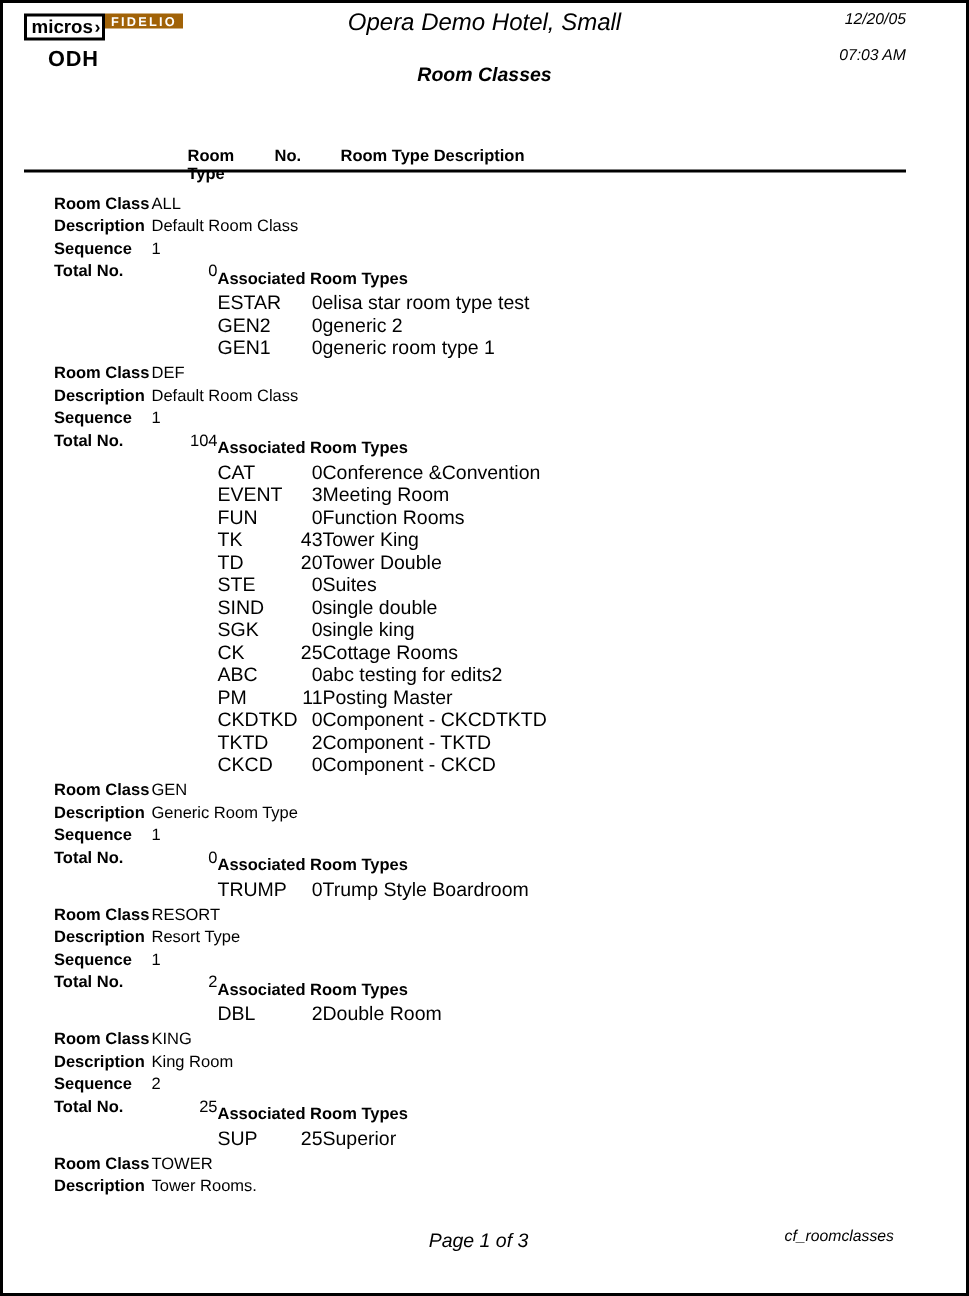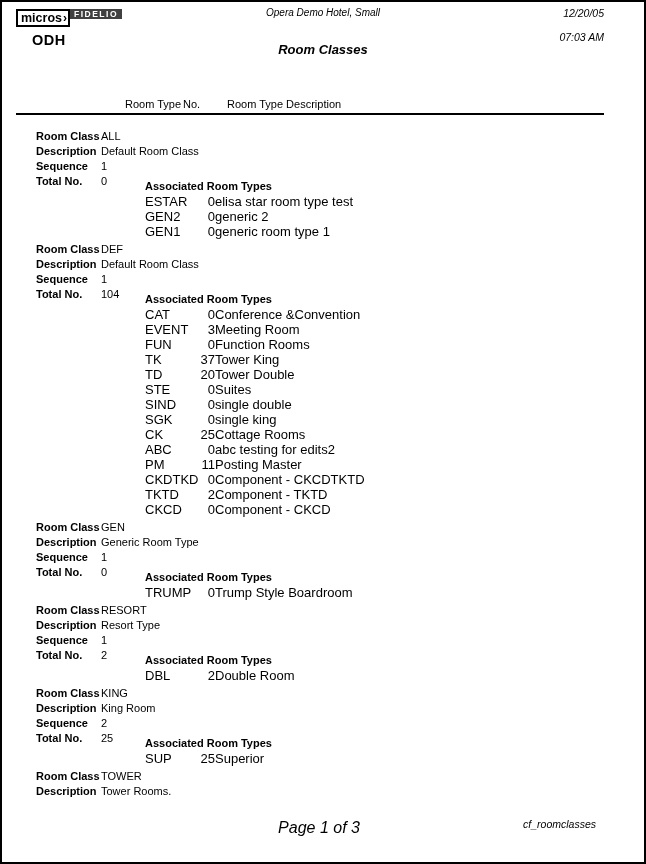--- a/index.html
+++ b/index.html
@@ -6,49 +6,49 @@
   .page {
     position:relative; width:646px; height:864px; box-sizing:border-box;
     background:#fff; border:2px solid #000; overflow:hidden;
     font-family:"Liberation Sans", sans-serif; color:#000;
   }
   
   .logo { position:absolute; left:14px; top:7px; display:inline-flex; align-items:flex-start; height:26px; }
   .logo-micros { display:flex; align-items:center; border:2px solid #000; background:#fff; color:#000;
                  font-weight:bold; font-size:12.5px; padding:0 1px 0 3px; }
   .logo-arrow { font-weight:bold; font-size:12px; line-height:1; margin-left:1px; }
-  .logo-fidelio { display:flex; align-items:center; background:#404040; color:#fff;
+  .logo-fidelio { display:flex; align-items:center; background:#a16207; color:#fff;
                   font-weight:bold; font-size:8.5px; letter-spacing:1.5px; padding:0 4px; }
   .odh { position:absolute; left:30px; top:30px; font-size:14.5px; font-weight:bold; letter-spacing:0.5px; }
-  .hotel-name { position:absolute; left:0; right:0; top:5px; text-align:center; font-size:10px; font-style:italic; }
+  .hotel-name { position:absolute; left:0; right:0; top:5px; text-align:center; font-size:16px; font-style:italic; }
   .report-title { position:absolute; left:0; right:0; top:40px; text-align:center; font-size:13px;
                   font-style:italic; font-weight:bold; }
   .hdr-date { position:absolute; right:40px; top:5px;  font-size:10.5px; font-style:italic; }
   .hdr-time { position:absolute; right:40px; top:29px; font-size:10.5px; font-style:italic; }
   
-  .col-headers { position:absolute; left:123px; top:96px; display:flex; font-size:11px; font-weight:normal; }
+  .col-headers { position:absolute; left:123px; top:96px; display:flex; font-size:11px; font-weight:bold; }
   .col-room-type { width:58px; }
   .col-no { width:44px; }
   .rule { position:absolute; left:14px; top:111px; width:588px; height:2px; background:#000; }
   
   #sections { position:absolute; left:14px; top:127px; right:0; }
   .section { margin-bottom:3px; }
   .kv-row { display:flex; line-height:15px; font-size:11px; align-items:flex-start;padding-left:20px; }
   .kv-label { width:65px; font-weight:bold; flex:none; }
-  .kv-value { flex:none; }
+  .kv-value { flex:none;text-align:right; }
   .total-row .kv-value { width:44px; }
   .assoc { margin-top:5px; }
   .assoc-header { font-weight:bold; font-size:11px; line-height:15px; }
   .assoc-row { display:flex; line-height:15px; font-size:13px; }
   .assoc-code { width:50px; flex:none; }
   .assoc-no { width:20px; flex:none; text-align:right; }
   .assoc-desc { }
   
   .footer-page { position:absolute; left:14px; width:606px; top:817px; text-align:center;
-                 font-size:16px; font-style:italic; }
+                 font-size:13px; font-style:italic; }
   .footer-file { position:absolute; right:48px; top:816px; font-size:10.5px; font-style:italic; }
 </style>
 </head>
 <body>
 
 <div class="page">
 
   <div class="logo">
     <span class="logo-micros">
         <span>micros</span>
@@ -144,21 +144,21 @@
   </div>
 
   <div class="assoc-row">
     <span class="assoc-code">FUN</span>
     <span class="assoc-no">0</span>
     <span class="assoc-desc">Function Rooms</span>
   </div>
 
   <div class="assoc-row">
     <span class="assoc-code">TK</span>
-    <span class="assoc-no">37</span>
+    <span class="assoc-no">43</span>
     <span class="assoc-desc">Tower King</span>
   </div>
 
   <div class="assoc-row">
     <span class="assoc-code">TD</span>
     <span class="assoc-no">20</span>
     <span class="assoc-desc">Tower Double</span>
   </div>
 
   <div class="assoc-row">

